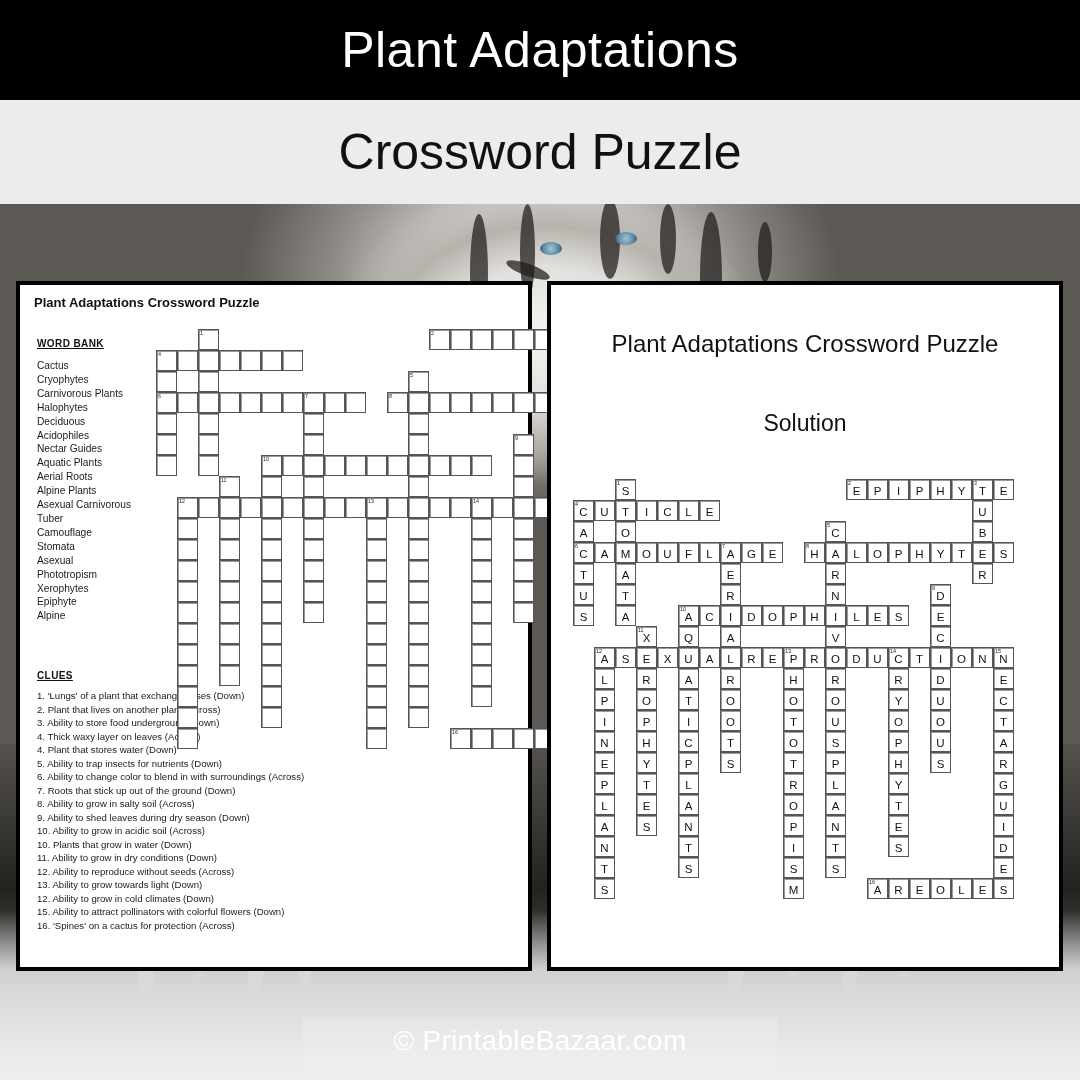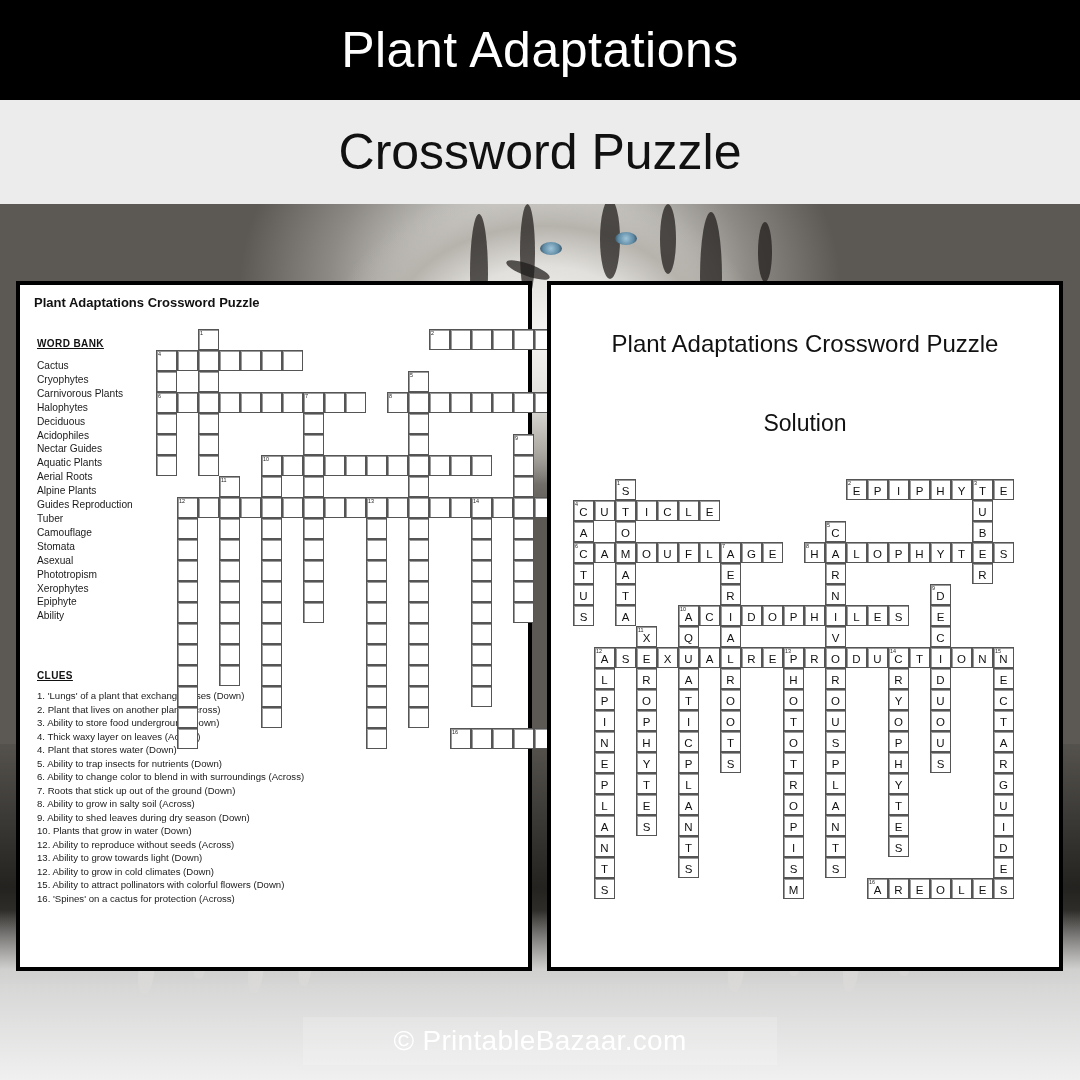--- a/index.html
+++ b/index.html
@@ -163,44 +163,46 @@
         <li>Cactus</li>
         <li>Cryophytes</li>
         <li>Carnivorous Plants</li>
         <li>Halophytes</li>
         <li>Deciduous</li>
         <li>Acidophiles</li>
         <li>Nectar Guides</li>
         <li>Aquatic Plants</li>
         <li>Aerial Roots</li>
         <li>Alpine Plants</li>
-        <li>Guides Reproduction</li>
+        <li>Asexual Carnivorous</li>
         <li>Tuber</li>
         <li>Camouflage</li>
         <li>Stomata</li>
         <li>Asexual</li>
         <li>Phototropism</li>
         <li>Xerophytes</li>
         <li>Epiphyte</li>
-        <li>Ability</li>
+        <li>Alpine</li>
       </ul>
 
     <div class="clues-title">CLUES</div>
     <ul class="clues-list" id="clues-list">
         <li>1. 'Lungs' of a plant that exchange gases (Down)</li>
         <li>2. Plant that lives on another plant (Across)</li>
         <li>3. Ability to store food underground  (Down)</li>
         <li>4. Thick waxy layer on leaves (Across)</li>
         <li>4. Plant that stores water (Down)</li>
         <li>5. Ability to trap insects for nutrients  (Down)</li>
         <li>6. Ability to change color to blend in with surroundings (Across)</li>
         <li>7. Roots that stick up out of the ground  (Down)</li>
         <li>8. Ability to grow in salty soil (Across)</li>
         <li>9. Ability to shed leaves during dry season (Down)</li>
+        <li>10. Ability to grow in acidic soil (Across)</li>
         <li>10. Plants that grow in water  (Down)</li>
+        <li>11. Ability to grow in dry conditions (Down)</li>
         <li>12. Ability to reproduce  without seeds (Across)</li>
         <li>13. Ability to grow towards light (Down)</li>
         <li>12. Ability to grow in cold climates (Down)</li>
         <li>15. Ability to attract pollinators with colorful flowers (Down)</li>
         <li>16. 'Spines' on a cactus for protection (Across)</li>
       </ul>
 
     <div class="grid" id="grid-puzzle">
         <div class="cell" style="left: 42px; top: 0px;">
           <span class="num">1</span>

